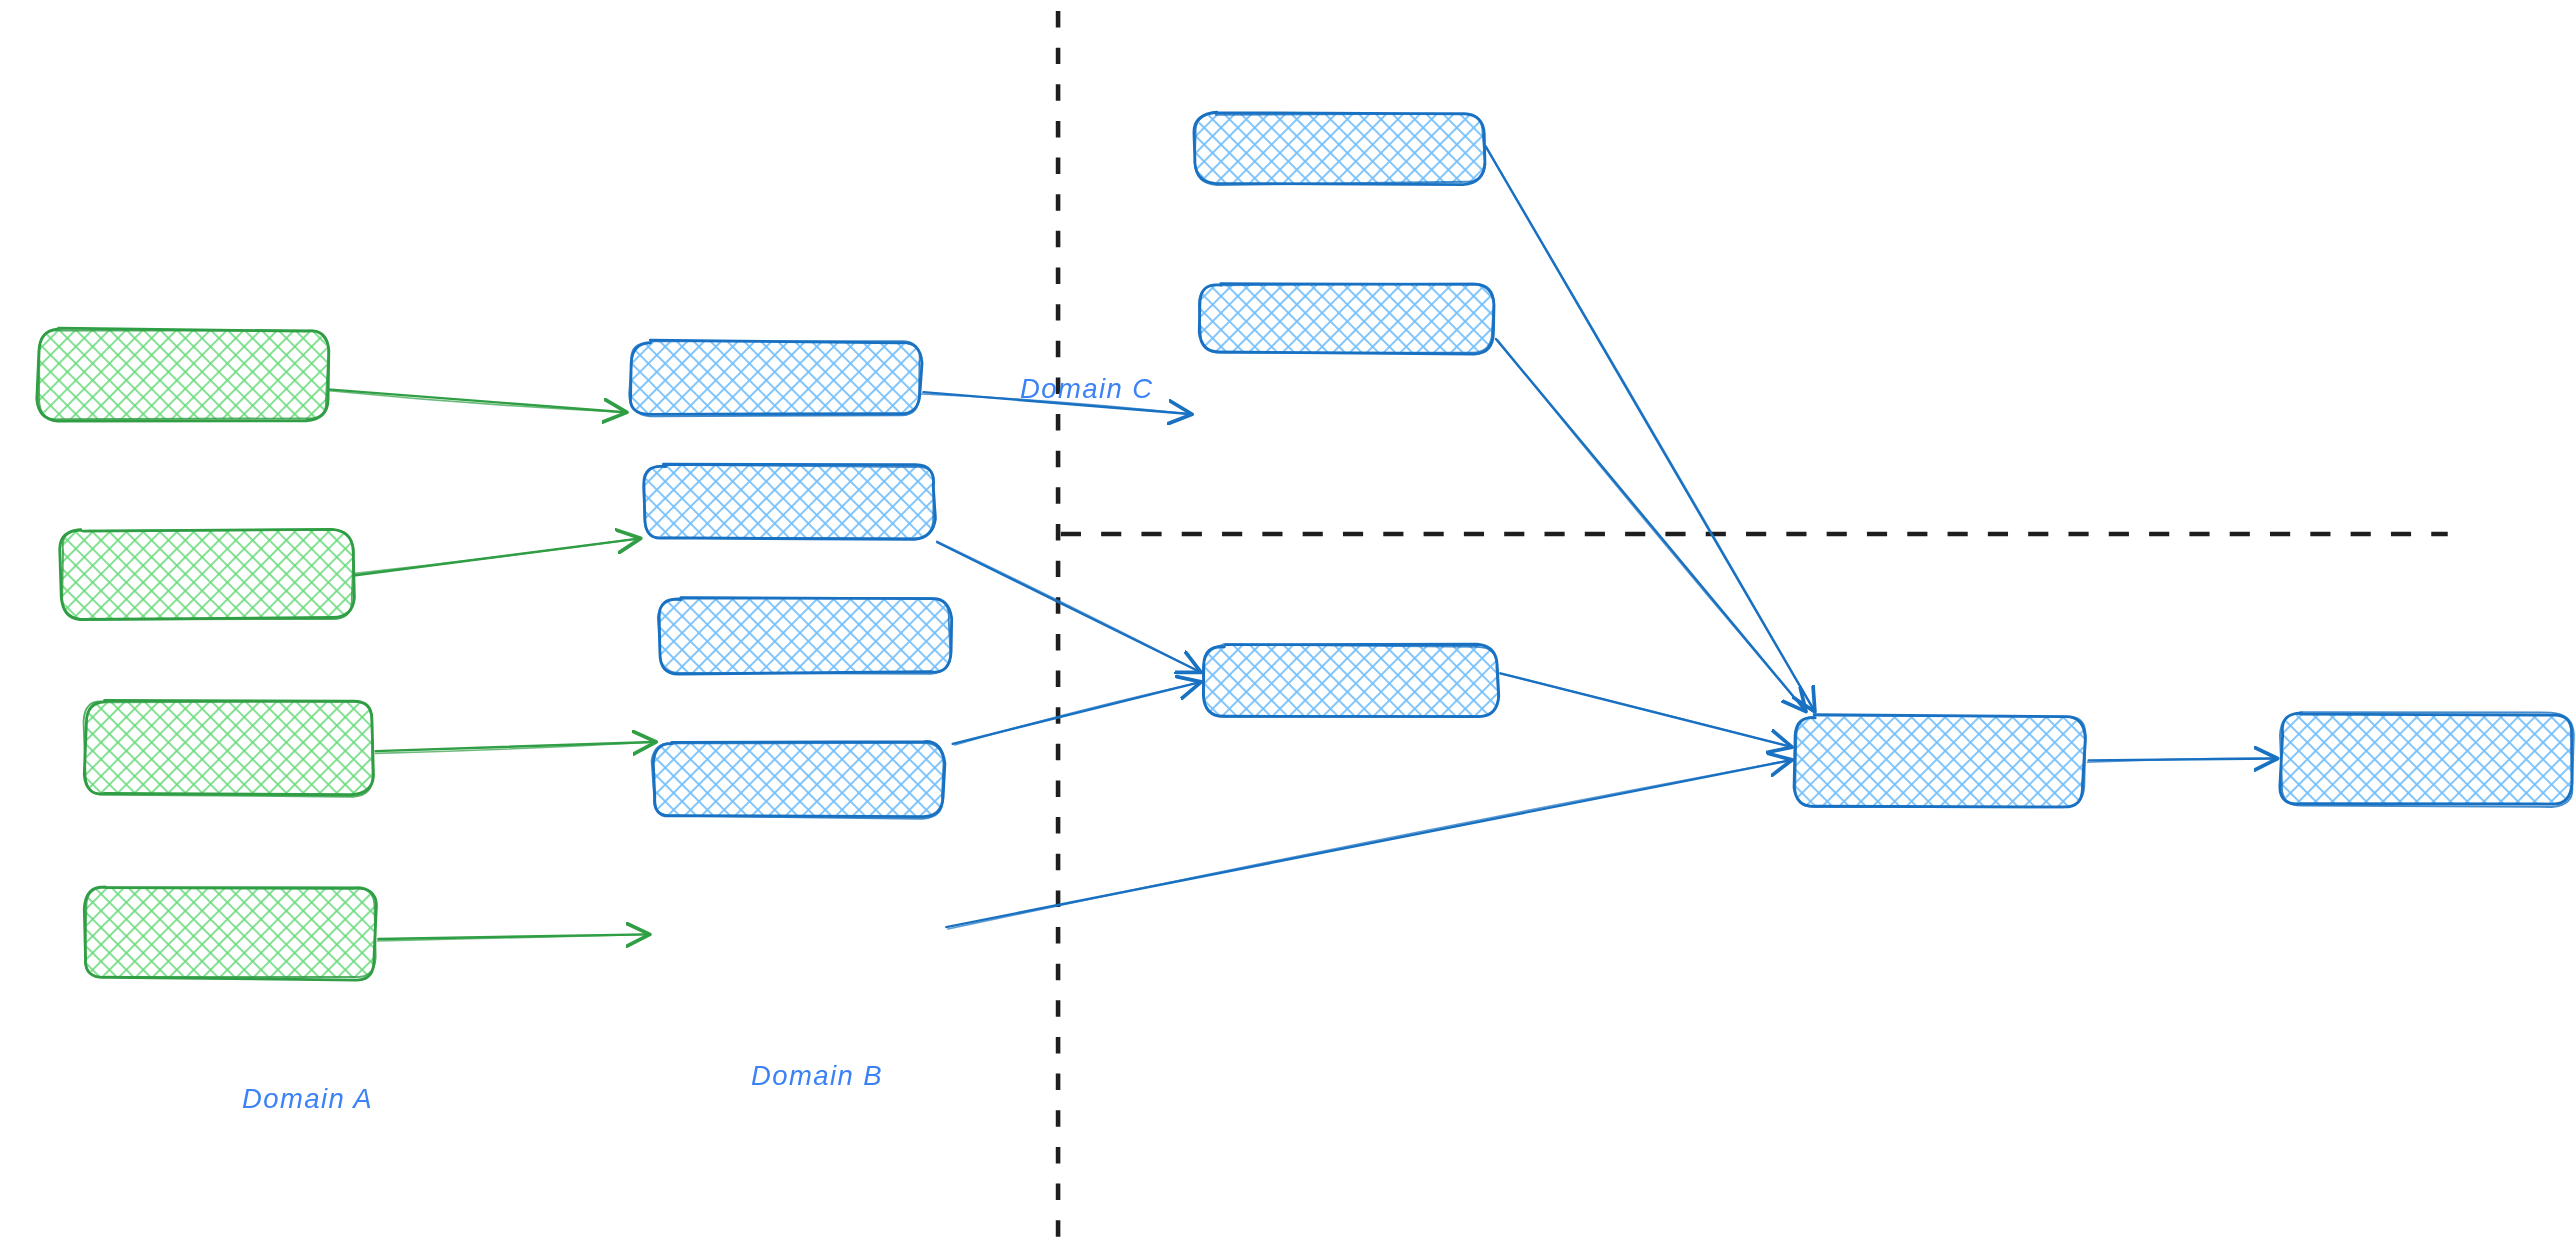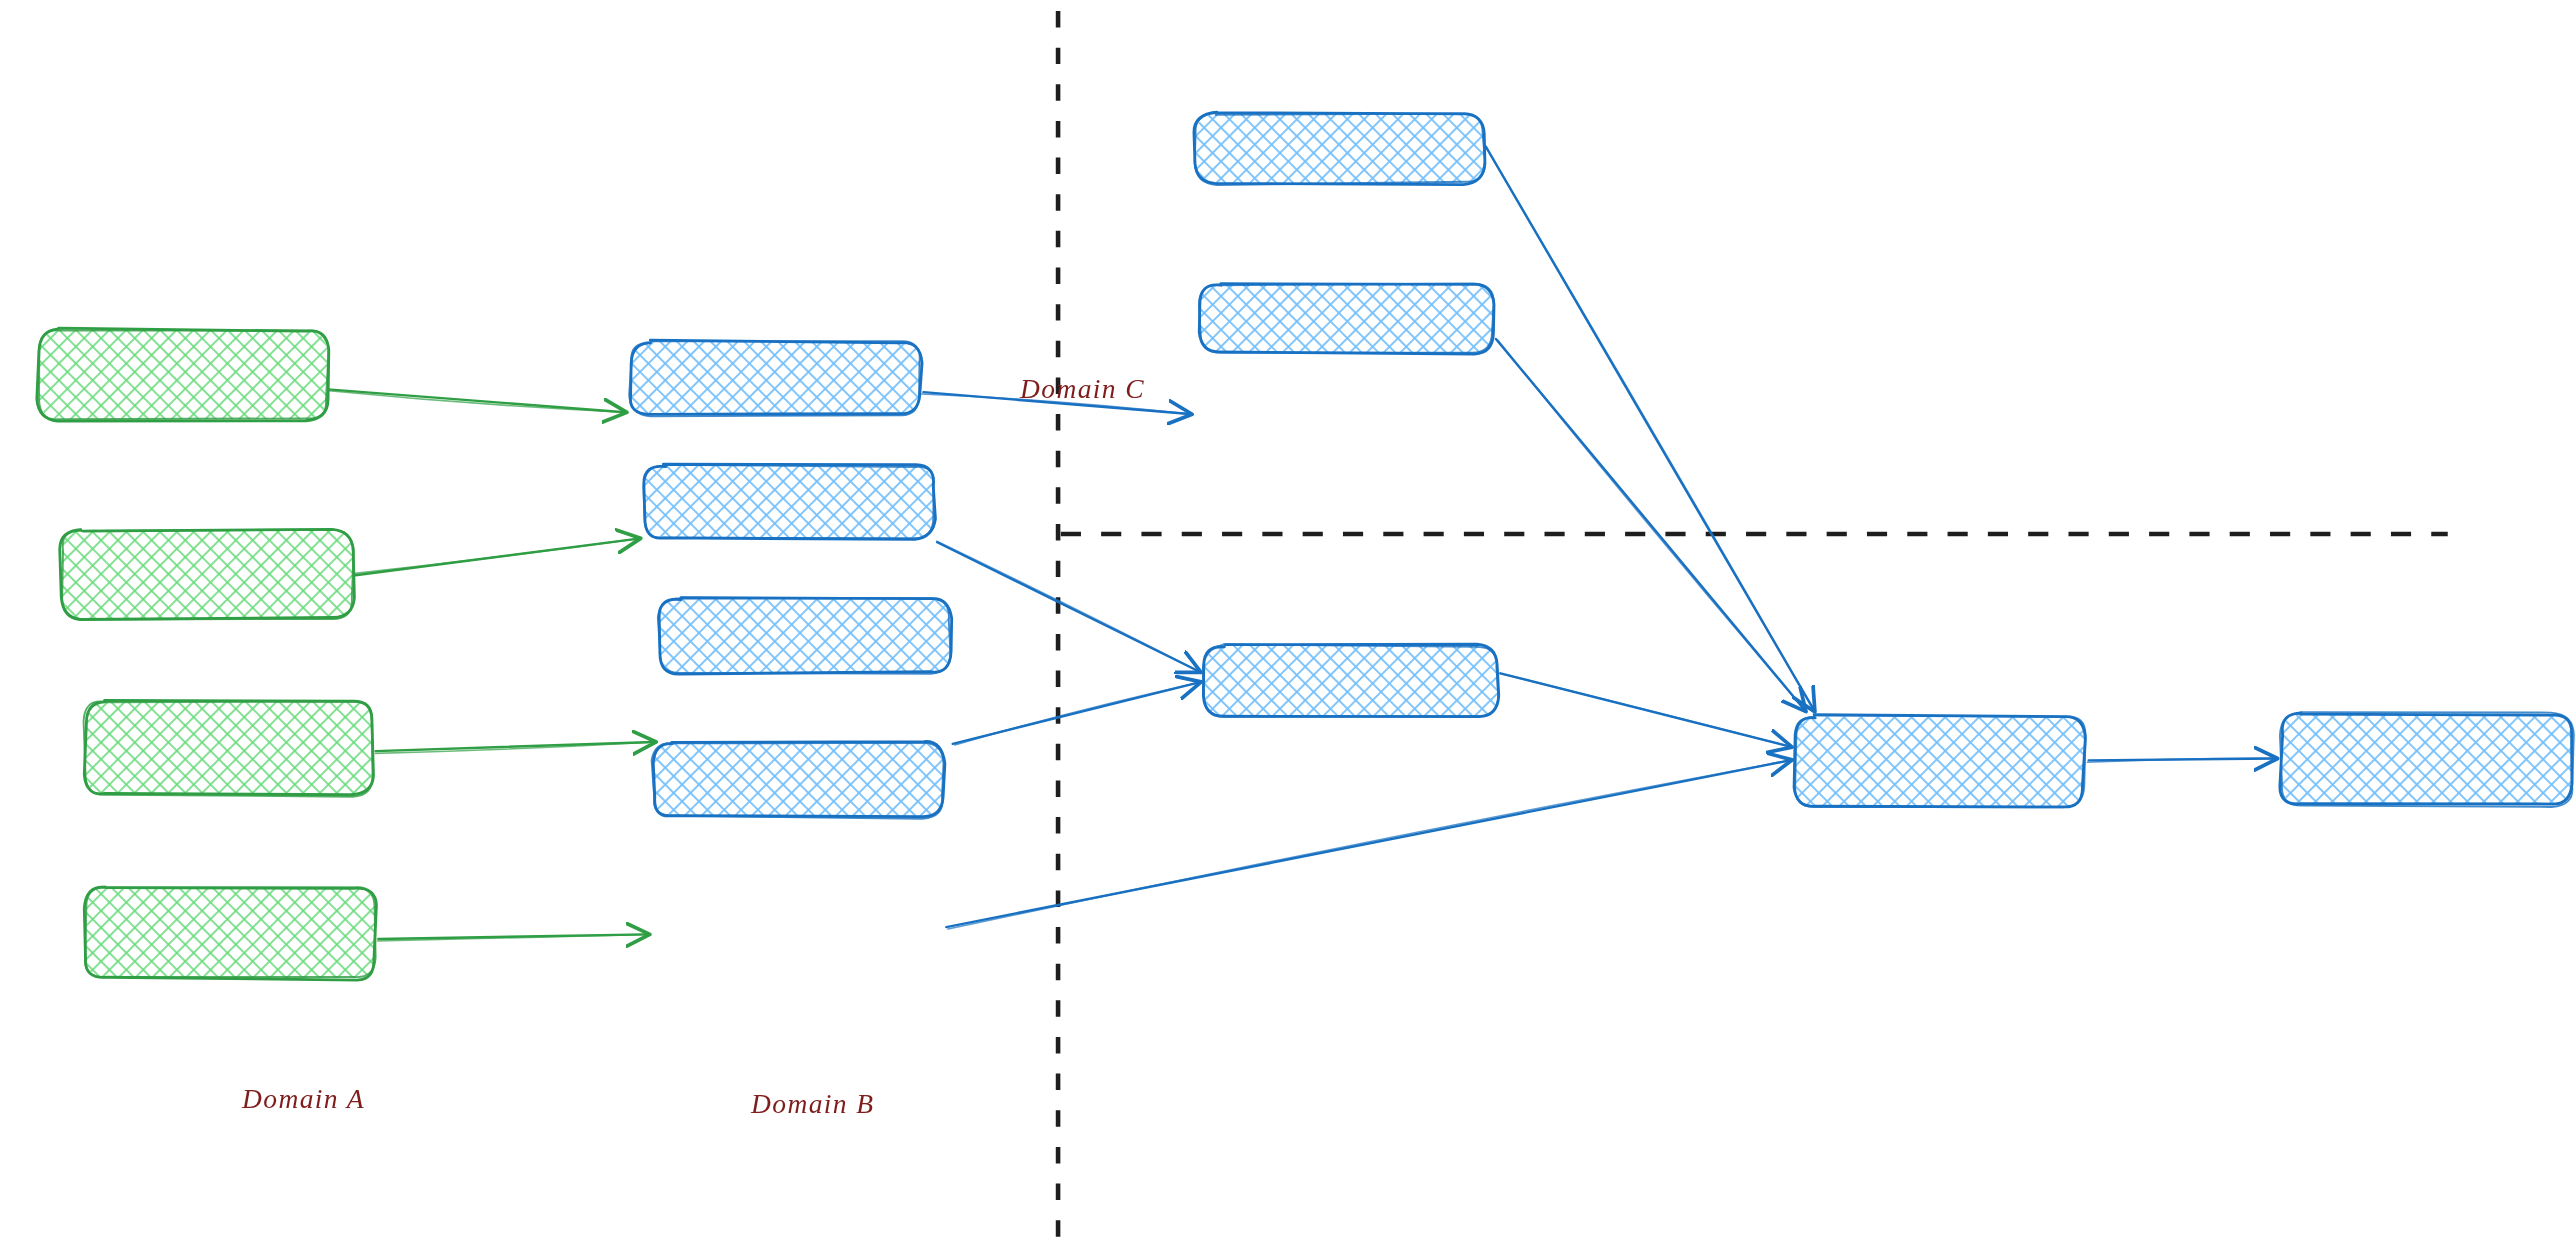--- a/index.html
+++ b/index.html
@@ -22,22 +22,22 @@
   }
   #diagram-svg {
     position: absolute;
     inset: 0;
     width: 2576px;
     height: 1255px;
     display: block;
   }
   .domain-label {
     position: absolute;
-    color: #7f1d1d;
-    font-family: Liberation Serif, serif;
+    color: #3b82f6;
+    font-family: Liberation Sans, sans-serif;
     font-size: 27.5px;
     font-style: italic;
     letter-spacing: 1.4px;
     white-space: nowrap;
     user-select: none;
   }
 </style>
 </head>
 <body>
 
@@ -220,18 +220,18 @@
           </clipPath>
           <rect x="2490" y="779" width="318" height="100" rx="22" ry="22" fill="url(#hatch-blue)" clip-path="url(#clip-node-e1)"></rect>
           <path d="M 2512.0356455454603 779.5986155756284 L 2784.2880810846573 780.6644977561664 Q 2808.024641146511 778.501454251865 2807.2356437611393 801.2285687950905 L 2807.5707063799723 855.1341818530578 Q 2806.146019359026 877.9706412229222 2786.8786427576097 877.7331682274583 L 2512.9408684446475 877.344885409763 Q 2488.4837441923096 880.1987625629175 2488.752098624129 858.4593863680493 L 2491.791335572302 801.5405448517297 Q 2488.7163835863585 779.0861413111445 2511.8629910228774 778.2294132929761" fill="none" stroke="#1971c2" stroke-width="3.1" stroke-linecap="round" stroke-linejoin="round" opacity="1"></path>
           <path d="M 2511.658549333457 777.5263306494337 L 2784.421306855604 777.8908826323692 Q 2809.310702598747 779.3402374239173 2809.5951042050497 802.3239684395958 L 2807.8639764522204 858.7011901773046 Q 2809.876936352998 879.3800323231611 2785.599768093508 880.8829042626079 L 2512.914775740169 879.3859630827326 Q 2489.0973438323476 879.5395965892355 2491.1097556654363 855.9460687989834 L 2488.864686256554 802.7882488065865 Q 2490.1418416725473 777.3070548609364 2510.3894585874864 779.4523939251434" fill="none" stroke="#1971c2" stroke-width="2.1" stroke-linecap="round" stroke-linejoin="round" opacity="0.82"></path>
         </g>
       </g>
   </svg>
 
   <div id="labels-layer">
       <div class="domain-label" style="left: 242px; top: 1083px;">Domain A</div>
-      <div class="domain-label" style="left: 751px; top: 1088px;">Domain B</div>
+      <div class="domain-label" style="left: 751px; top: 1060px;">Domain B</div>
       <div class="domain-label" style="left: 1020px; top: 373px;">Domain C</div>
     </div>
 
 </div>
 
 
 </body></html>

